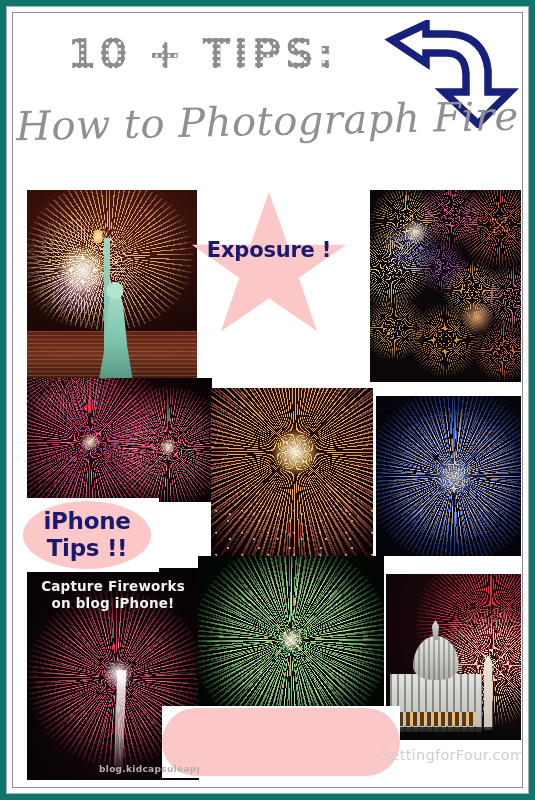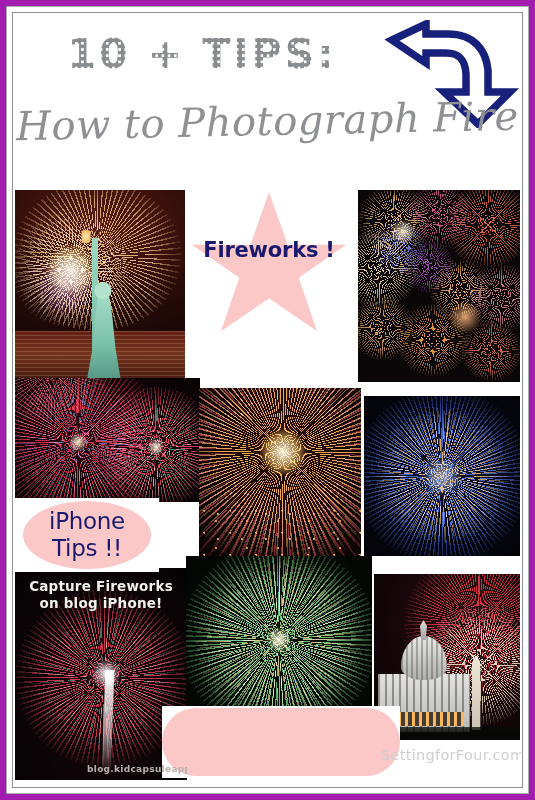--- a/index.html
+++ b/index.html
@@ -10,21 +10,21 @@
     height: 800px;
     background: #ffffff;
     font-family: "Liberation Sans", sans-serif;
     overflow: hidden;
   }
 
   #pin {
     position: relative;
     width: 535px;
     height: 800px;
-    background: #a21caf;
+    background: #0f766e;
   }
 
   
   .frame-outer {
     position: absolute;
     left: 6px; top: 6px;
     width: 523px; height: 788px;
     border: 1px solid #a9acae;
     background: #ffffff;
   }
@@ -104,20 +104,21 @@
     left: 14px; top: 182px;
     width: 507px; height: 604px;
     background: #ffffff;
     overflow: hidden;
   }
 
   .photo {
     position: absolute;
     overflow: hidden;
     background: #000000;
+    margin-left: 12px;
   }
   .photo .sky { position: absolute; inset: 0; }
 
   
   .burst {
     position: absolute;
     border-radius: 50%;
     transform: translate(-50%, -50%);
     mix-blend-mode: screen;
   }
@@ -164,21 +165,21 @@
   .oval-pink {
     position: absolute;
     left: 8px; top: 3px; right: 8px; bottom: 3px;
     background: #fbc7c7;
     border-radius: 50%;
   }
   .oval-label {
     position: relative;
     text-align: center;
     font-family: "DejaVu Sans", sans-serif;
-    font-weight: normal;
+    font-weight: bold;
     font-size: 23px;
     line-height: 1.18;
     color: #19196e;
     letter-spacing: -0.3px;
   }
 
   .pill-badge {
     position: absolute;
     z-index: 7;
     background: #ffffff;
@@ -309,21 +310,21 @@
       <div style="position:absolute; left:52%; top:43%; width:27px; height:11px; transform:translateX(-50%);
            background: conic-gradient(from 200deg, #a8ddc9 0 40deg, transparent 40deg);
            clip-path: polygon(0 100%, 10% 20%, 22% 100%, 32% 10%, 44% 100%, 56% 6%, 68% 100%, 78% 14%, 90% 100%);"></div>
       <div style="position:absolute; left:42%; top:20%; width:9px; height:13px; transform:translateX(-50%);
            background: radial-gradient(circle, #ffe9b0, #e9a84c); border-radius:3px;"></div>
     </div>
 
     <div class="star-badge" style="left:176px; top:10px; width:158px; height:150px;">
       <div class="star-shape"></div>
       <div class="star-label">
-        <div>Fireworks !</div>
+        <div>Exposure !</div>
       </div>
     </div>
 
     <div class="photo" style="left:344px; top:8px; width:162px; height:192px;">
       <div class="sky" style="background:#0b0607;"></div>
       <div class="rays" style="left:22%; top:16%; width:72px; height:72px;
            background: repeating-conic-gradient(from 0deg at 50% 50%, rgba(246,190,110,.95) 0 1.4deg, transparent 1.4deg 5.5deg);
            -webkit-mask-image: radial-gradient(circle,#000 10%,rgba(0,0,0,.8) 45%,transparent 75%);
                    mask-image: radial-gradient(circle,#000 10%,rgba(0,0,0,.8) 45%,transparent 75%);"></div>
       <div class="rays" style="left:50%; top:13%; width:66px; height:66px;

